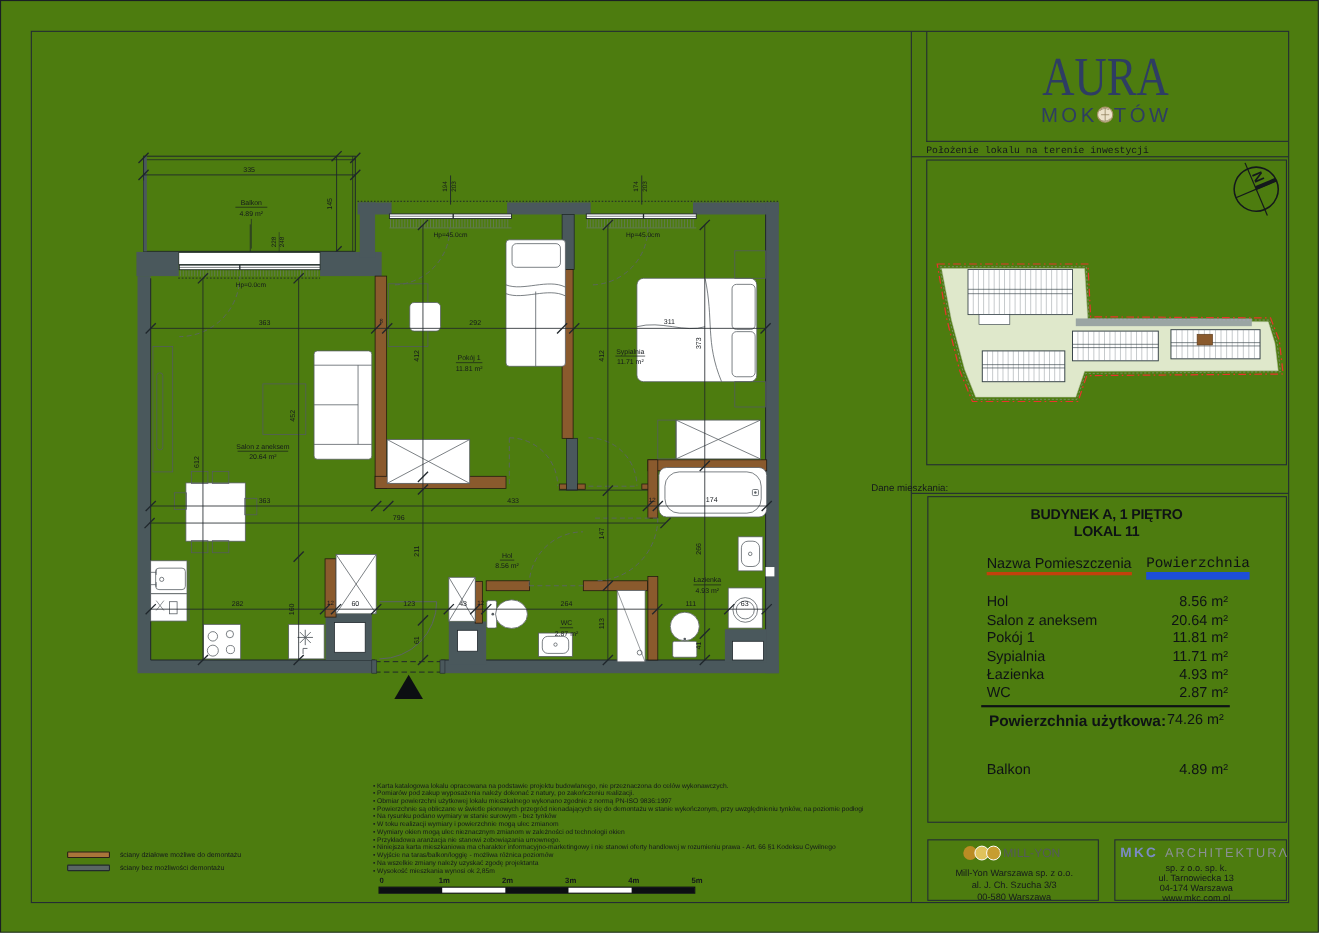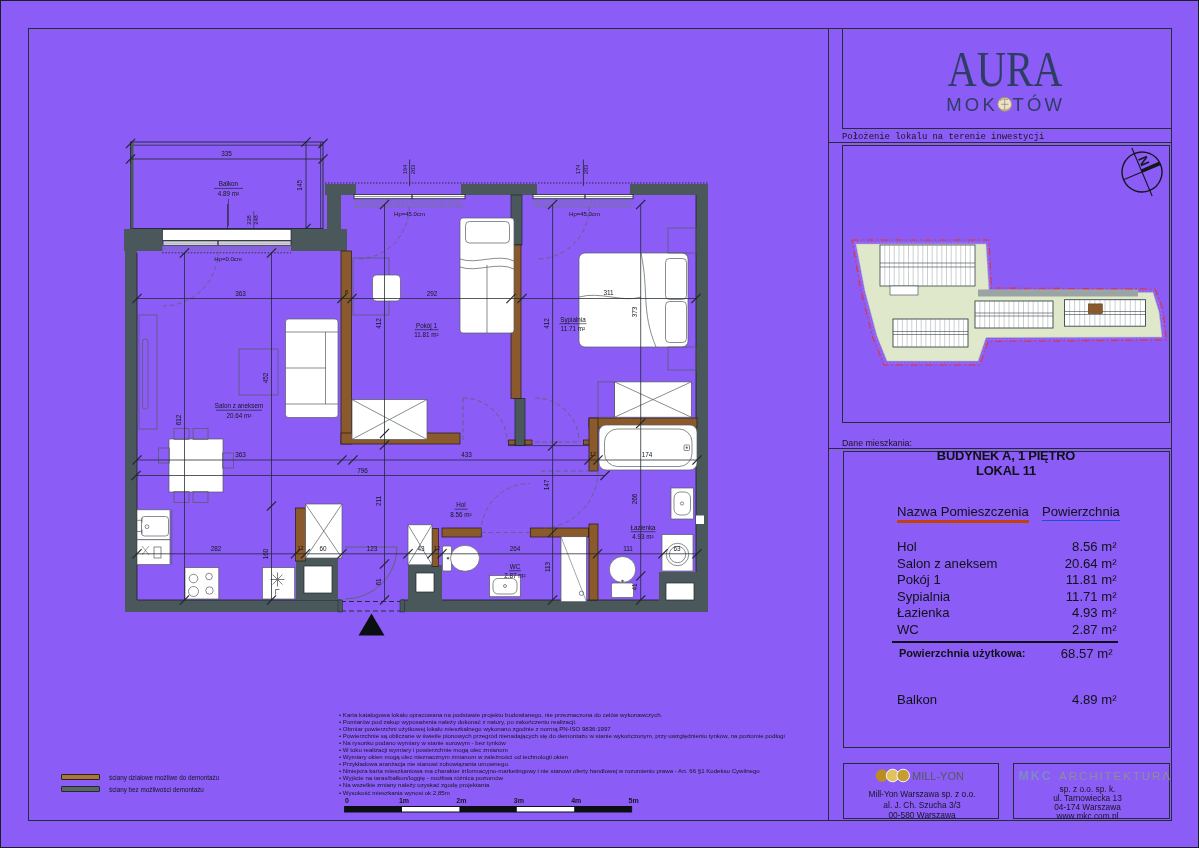--- a/index.html
+++ b/index.html
@@ -1,18 +1,18 @@
 <!DOCTYPE html>
 <html><head><meta charset="utf-8"><title>Karta lokalu</title>
 <style>
 html,body{margin:0;padding:0;background:#fff}
 *{box-sizing:border-box}
 </style></head>
 <body>
-<div style="position:relative;width:1199px;height:848px;overflow:hidden;border:1.5px solid #1a1f24;background:#8b5cf6">
+<div style="position:relative;width:1199px;height:848px;overflow:hidden;border:1.5px solid #1a1f24;background:#4d7c0f">
 
 <div style="position:absolute;left:26.5px;top:26.5px;width:1144px;height:793px;border:1.8px solid #242d33"></div>
 
 <div style="position:absolute;left:827px;top:27.5px;width:1.2px;height:791px;background:#242d33"></div>
 
 <div style="position:absolute;left:840.5px;top:27.5px;width:329px;height:100px;border-left:1.4px solid #242d33;border-bottom:1.4px solid #242d33"></div>
 
 <svg style="position:absolute;left:840px;top:28px" width="330" height="100" viewBox="0 0 330 100">
 <text x="164" y="57" text-anchor="middle" fill="#2e3d63" textLength="115" lengthAdjust="spacingAndGlyphs" style="font-family:'Liberation Serif',serif;font-size:50px">AURA</text>
 <text x="157" y="82" text-anchor="end" fill="#2e3d63" style="font-family:'Liberation Sans',sans-serif;font-size:18.5px;letter-spacing:3.2px">MOK</text>
@@ -127,39 +127,39 @@
 
 <g transform="rotate(-23 1141 171)">
         <circle cx="1141" cy="171" r="20" fill="none" stroke="#14181c" stroke-width="1.4"></circle>
         <line x1="1141" y1="145" x2="1141" y2="197" stroke="#14181c" stroke-width="1.1"></line>
         <line x1="1121" y1="171" x2="1161" y2="171" stroke="#14181c" stroke-width="1.1"></line>
         <rect x="1141" y="168.2" width="20" height="3.6" fill="#14181c"></rect>
         <text x="1146.5" y="166.5" text-anchor="middle" fill="#14181c" style="font-family:'Liberation Sans',sans-serif;font-size:13px;font-weight:bold" transform="rotate(-90 1146.5 161.5)">N</text>
       </g>
     </svg>
 
-<div style="position:absolute;left:841px;top:437px;font-family:'Liberation Sans',sans-serif;font-size:8.8px;color:#14181c">Dane mieszkania:</div>
+<div style="position:absolute;left:791px;top:437px;font-family:'Liberation Sans',sans-serif;font-size:8.8px;color:#14181c">Dane mieszkania:</div>
 <div style="position:absolute;left:827.5px;top:446.5px;width:342.5px;height:1px;background:#242d33"></div>
 
 <div style="position:absolute;left:841.5px;top:449.5px;width:327px;height:297px;border:1.5px solid #242d33"></div>
 
-<div style="position:absolute;left:841.5px;top:448px;width:327px;text-align:center;font-family:'Liberation Sans',sans-serif;font-size:12.9px;font-weight:bold;color:#0e1215;letter-spacing:-0.2px;line-height:14.5px">BUDYNEK A, 1 PIĘTRO<br>LOKAL 11</div>
+<div style="position:absolute;left:841.5px;top:460px;width:327px;text-align:center;font-family:'Liberation Sans',sans-serif;font-size:12.9px;font-weight:bold;color:#0e1215;letter-spacing:-0.2px;line-height:14.5px">BUDYNEK A, 1 PIĘTRO<br>LOKAL 11</div>
 
 <div style="position:absolute;left:896px;top:502.5px;font-family:'Liberation Sans',sans-serif;font-size:13.1px;color:#0e1215;border-bottom:3px solid #c2410c;padding-bottom:1px">Nazwa Pomieszczenia</div>
-<div style="position:absolute;left:1041px;top:502.5px;font-family:Liberation Sans, sans-serif;font-size:13.1px;color:#0e1215;border-bottom:1px solid #1d4ed8;padding-bottom:1px">Powierzchnia</div>
+<div style="position:absolute;left:1041px;top:502.5px;font-family:Liberation Mono, monospace;font-size:13.1px;color:#0e1215;border-bottom:7px solid #1d4ed8;padding-bottom:1px">Powierzchnia</div>
 
 <div style="position:absolute;left:896px;top:538px;width:220px;font-family:'Liberation Sans',sans-serif;font-size:13.1px;color:#0e1215;line-height:16.6px">
 Hol<br>Salon z aneksem<br>Pokój 1<br>Sypialnia<br>Łazienka<br>WC</div>
 <div style="position:absolute;left:896px;top:538px;width:219.5px;font-family:'Liberation Sans',sans-serif;font-size:13.1px;color:#0e1215;line-height:16.6px;text-align:right">
 8.56 m²<br>20.64 m²<br>11.81 m²<br>11.71 m²<br>4.93 m²<br>2.87 m²</div>
 
 <div style="position:absolute;left:891px;top:640px;width:226px;height:1.8px;background:#0e1215"></div>
 
-<div style="position:absolute;left:898px;top:645.5px;font-family:'Liberation Sans',sans-serif;font-size:11px;font-weight:bold;color:#0e1215">Powierzchnia użytkowa:</div>
-<div style="position:absolute;left:896px;top:645px;width:215.5px;font-family:'Liberation Sans',sans-serif;font-size:13.1px;color:#0e1215;text-align:right">68.57 m²</div>
+<div style="position:absolute;left:898px;top:645.5px;font-family:'Liberation Sans',sans-serif;font-size:14px;font-weight:bold;color:#0e1215">Powierzchnia użytkowa:</div>
+<div style="position:absolute;left:896px;top:645px;width:215.5px;font-family:'Liberation Sans',sans-serif;font-size:13.1px;color:#0e1215;text-align:right">74.26 m²</div>
 
 <div style="position:absolute;left:896px;top:690.5px;font-family:'Liberation Sans',sans-serif;font-size:13.1px;color:#0e1215">Balkon</div>
 <div style="position:absolute;left:896px;top:690.5px;width:219.5px;font-family:'Liberation Sans',sans-serif;font-size:13.1px;color:#0e1215;text-align:right">4.89 m²</div>
 
 <div style="position:absolute;left:842px;top:761.5px;width:156px;height:56px;border:1.4px solid #242d33"></div>
 
 <svg style="position:absolute;left:842px;top:761.5px" width="156" height="56" viewBox="0 0 156 56">
 <circle cx="39" cy="12.5" r="6.3" fill="#ba8c24"></circle>
       <circle cx="49.6" cy="12.5" r="6.3" fill="#e0c35c" stroke="#fff" stroke-width="0.9"></circle>
       <circle cx="60.2" cy="12.5" r="6.3" fill="#c69d30" stroke="#fff" stroke-width="0.9"></circle>

